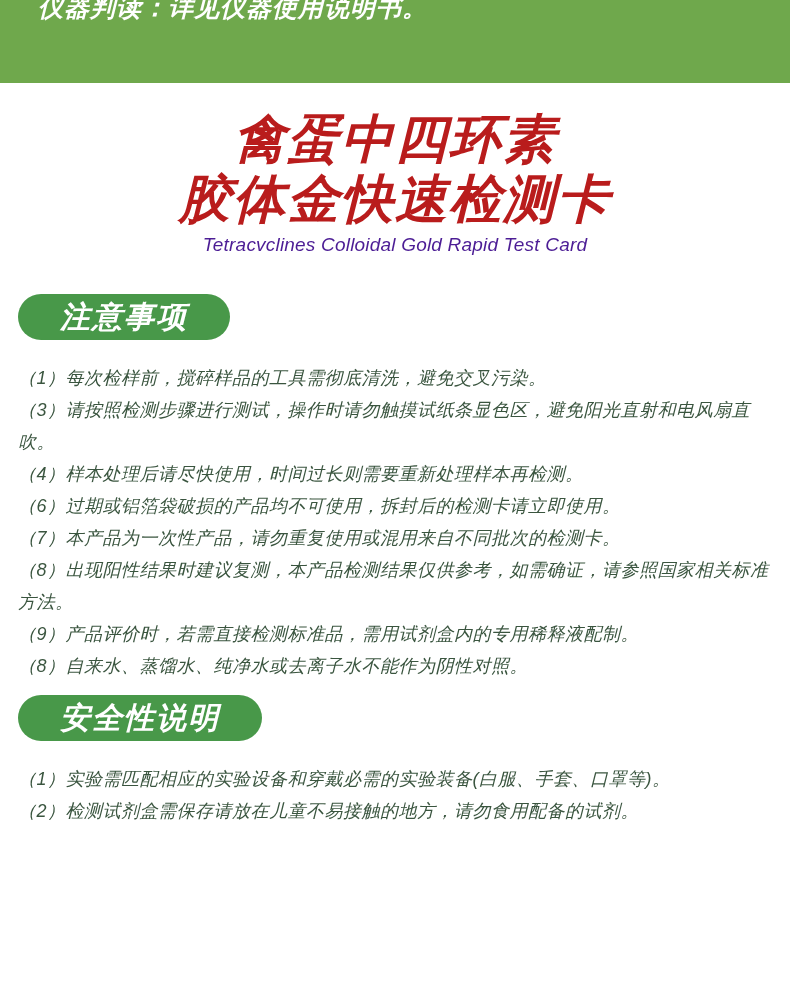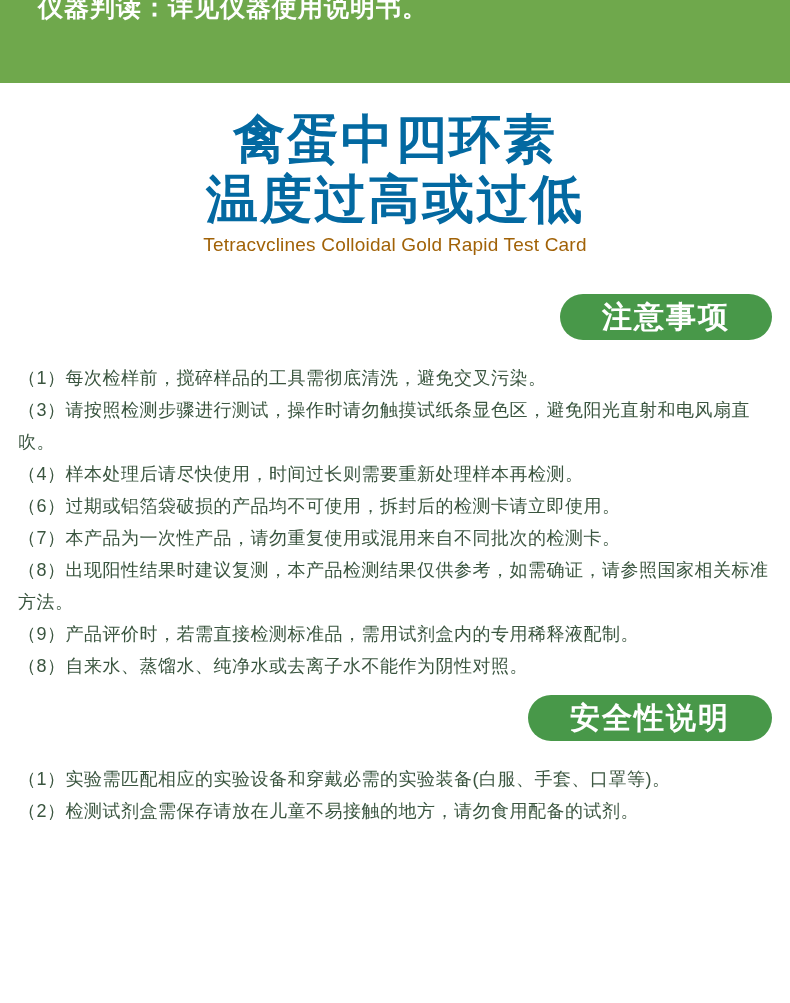--- a/index.html
+++ b/index.html
@@ -7,20 +7,21 @@
     padding: 0;
     background: #ffffff;
   }
   .page {
     position: relative;
     width: 790px;
     height: 1003px;
     overflow: hidden;
     background: #ffffff;
     font-family: "Liberation Sans", "DejaVu Sans", sans-serif;
+    font-style: italic;
   }
   
   .banner {
     height: 83px;
     background: #6FA84C;
     overflow: hidden;
   }
   .banner-text {
     margin-top: -9px;
     padding-left: 38px;
@@ -29,37 +30,37 @@
     font-weight: 600;
     letter-spacing: 1px;
     white-space: nowrap;
   }
   .content {
     padding: 0 18px;
   }
   .title {
     margin: 26px 0 0 0;
     text-align: center;
-    color: #0369a1;
+    color: #b91c1c;
     font-size: 52px;
     line-height: 60px;
     font-weight: 700;
     letter-spacing: 2px;
   }
   .title-line { display: block; }
   .subtitle {
     margin-top: 5px;
     text-align: center;
-    color: #a16207;
+    color: #4c1d95;
     font-size: 19px;
     letter-spacing: 0.2px;
   }
   .pill-row {
     display: flex;
-    justify-content: flex-end;
+    justify-content: flex-start;
   }
   .pill-row.first  { margin-top: 38px; }
   .pill-row.second { margin-top: 13px; }
   .pill {
     display: inline-block;
     background: #489849;
     color: #ffffff;
     font-size: 30px;
     font-weight: 700;
     letter-spacing: 2px;
@@ -87,21 +88,21 @@
 <div class="page">
 
   <header class="banner">
     <div class="banner-text">仪器判读：详见仪器使用说明书。</div>
   </header>
 
   <main class="content">
 
     <h1 class="title">
       <span class="title-line">禽蛋中四环素</span>
-      <span class="title-line">温度过高或过低</span>
+      <span class="title-line">胶体金快速检测卡</span>
     </h1>
 
     <div class="subtitle">Tetracvclines Colloidal Gold Rapid Test Card</div>
 
     <section>
       <div class="pill-row first">
         <span class="pill">注意事项</span>
       </div>
       <ul class="list">
         <li>（1）每次检样前，搅碎样品的工具需彻底清洗，避免交叉污染。</li>

